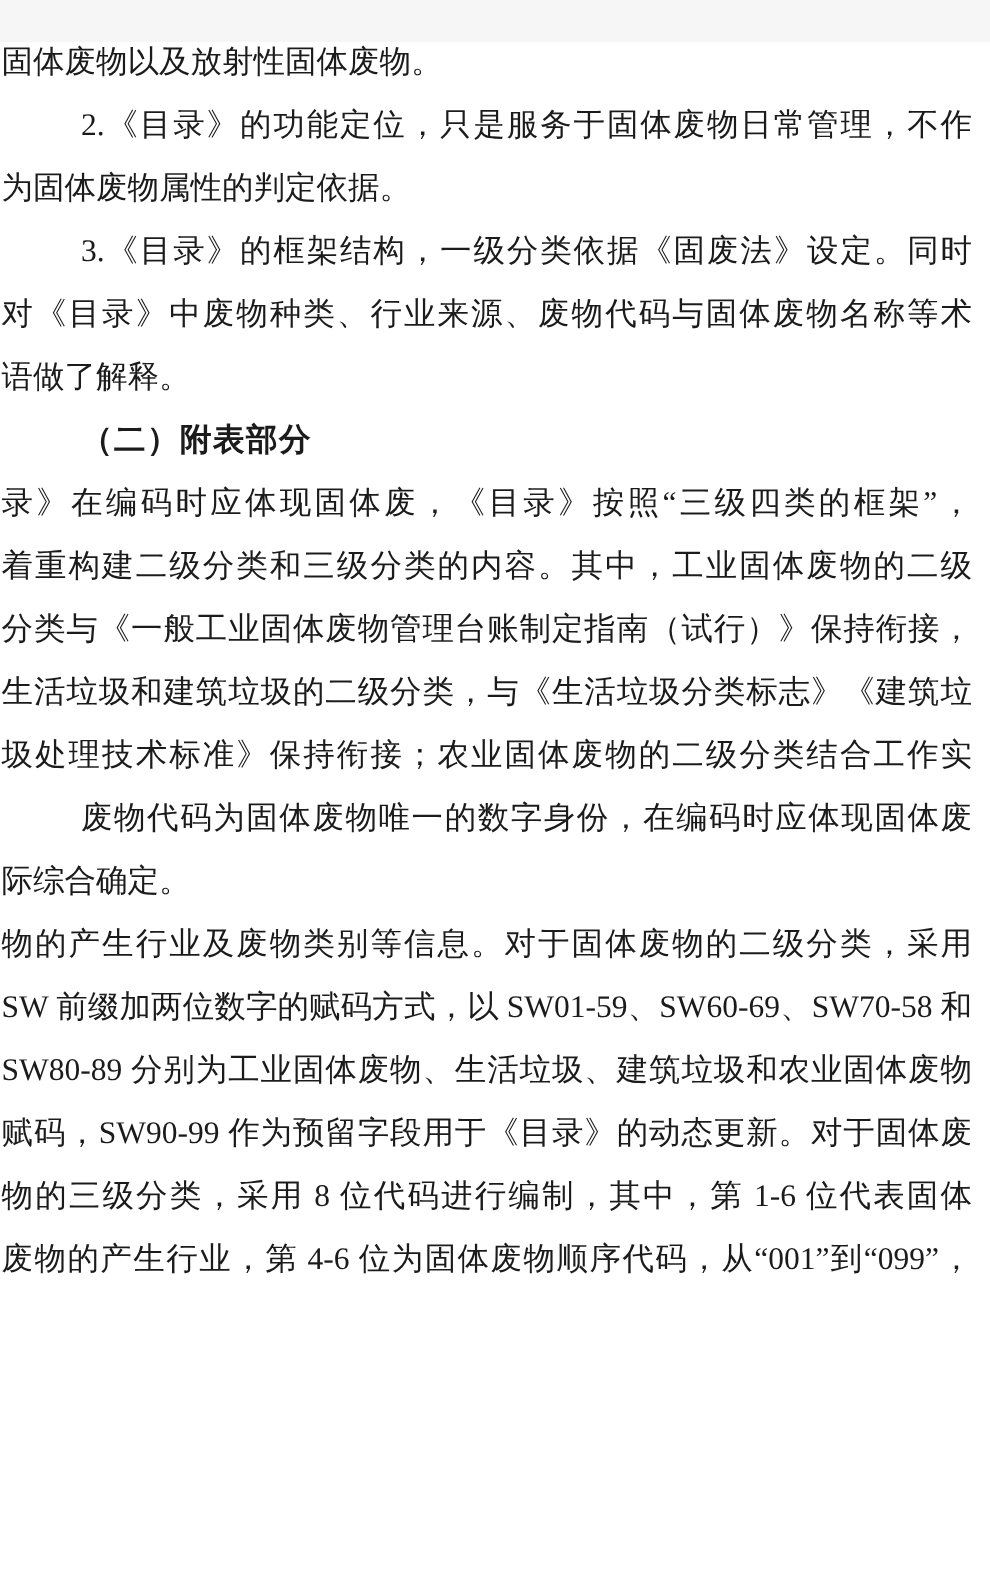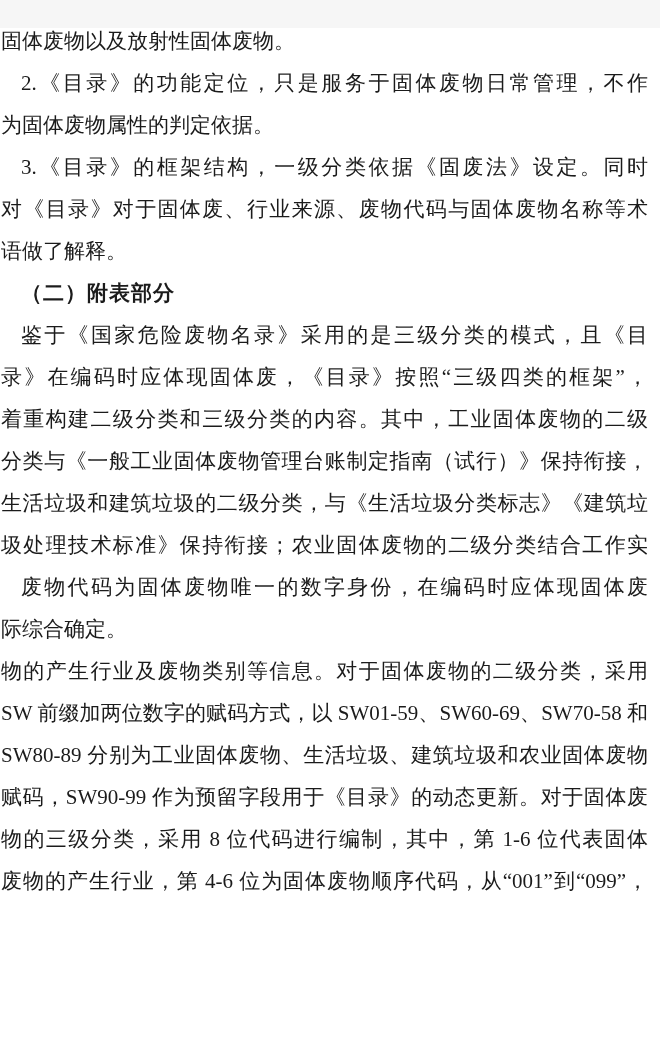--- a/index.html
+++ b/index.html
@@ -32,21 +32,21 @@
     font-size: 21px;
     color: var(--ink, #1b1b1b);
     text-align: left;
     overflow: visible;
   }
   .line.justify {
     text-align: justify;
     text-align-last: justify;
   }
   .line.indent {
-    padding-left: 20px;
+    padding-left: 53px;
   }
   .line.bold {
     font-weight: bold;
     letter-spacing: 1px;
   }
   .footer {
     position: absolute;
     top: 1026px;
     right: 12px;
     font-size: 19px;
@@ -57,24 +57,23 @@
 </style>
 </head>
 <body>
 
 <div class="page">
   <div class="doc-body" id="doc-body">
       <div class="line">固体废物以及放射性固体废物。</div>
       <div class="line justify indent">2.《目录》的功能定位，只是服务于固体废物日常管理，不作</div>
       <div class="line">为固体废物属性的判定依据。</div>
       <div class="line justify indent">3.《目录》的框架结构，一级分类依据《固废法》设定。同时</div>
-      <div class="line justify">对《目录》对于固体废、行业来源、废物代码与固体废物名称等术</div>
+      <div class="line justify">对《目录》中废物种类、行业来源、废物代码与固体废物名称等术</div>
       <div class="line">语做了解释。</div>
       <div class="line indent bold">（二）附表部分</div>
-      <div class="line justify indent">鉴于《国家危险废物名录》采用的是三级分类的模式，且《目</div>
       <div class="line justify">录》在编码时应体现固体废，《目录》按照“三级四类的框架”，</div>
       <div class="line justify">着重构建二级分类和三级分类的内容。其中，工业固体废物的二级</div>
       <div class="line justify">分类与《一般工业固体废物管理台账制定指南（试行）》保持衔接，</div>
       <div class="line justify">生活垃圾和建筑垃圾的二级分类，与《生活垃圾分类标志》《建筑垃</div>
       <div class="line justify">圾处理技术标准》保持衔接；农业固体废物的二级分类结合工作实</div>
       <div class="line justify indent">废物代码为固体废物唯一的数字身份，在编码时应体现固体废</div>
       <div class="line">际综合确定。</div>
       <div class="line justify">物的产生行业及废物类别等信息。对于固体废物的二级分类，采用</div>
       <div class="line justify">SW 前缀加两位数字的赋码方式，以 SW01-59、SW60-69、SW70-58 和</div>
       <div class="line justify">SW80-89 分别为工业固体废物、生活垃圾、建筑垃圾和农业固体废物</div>

